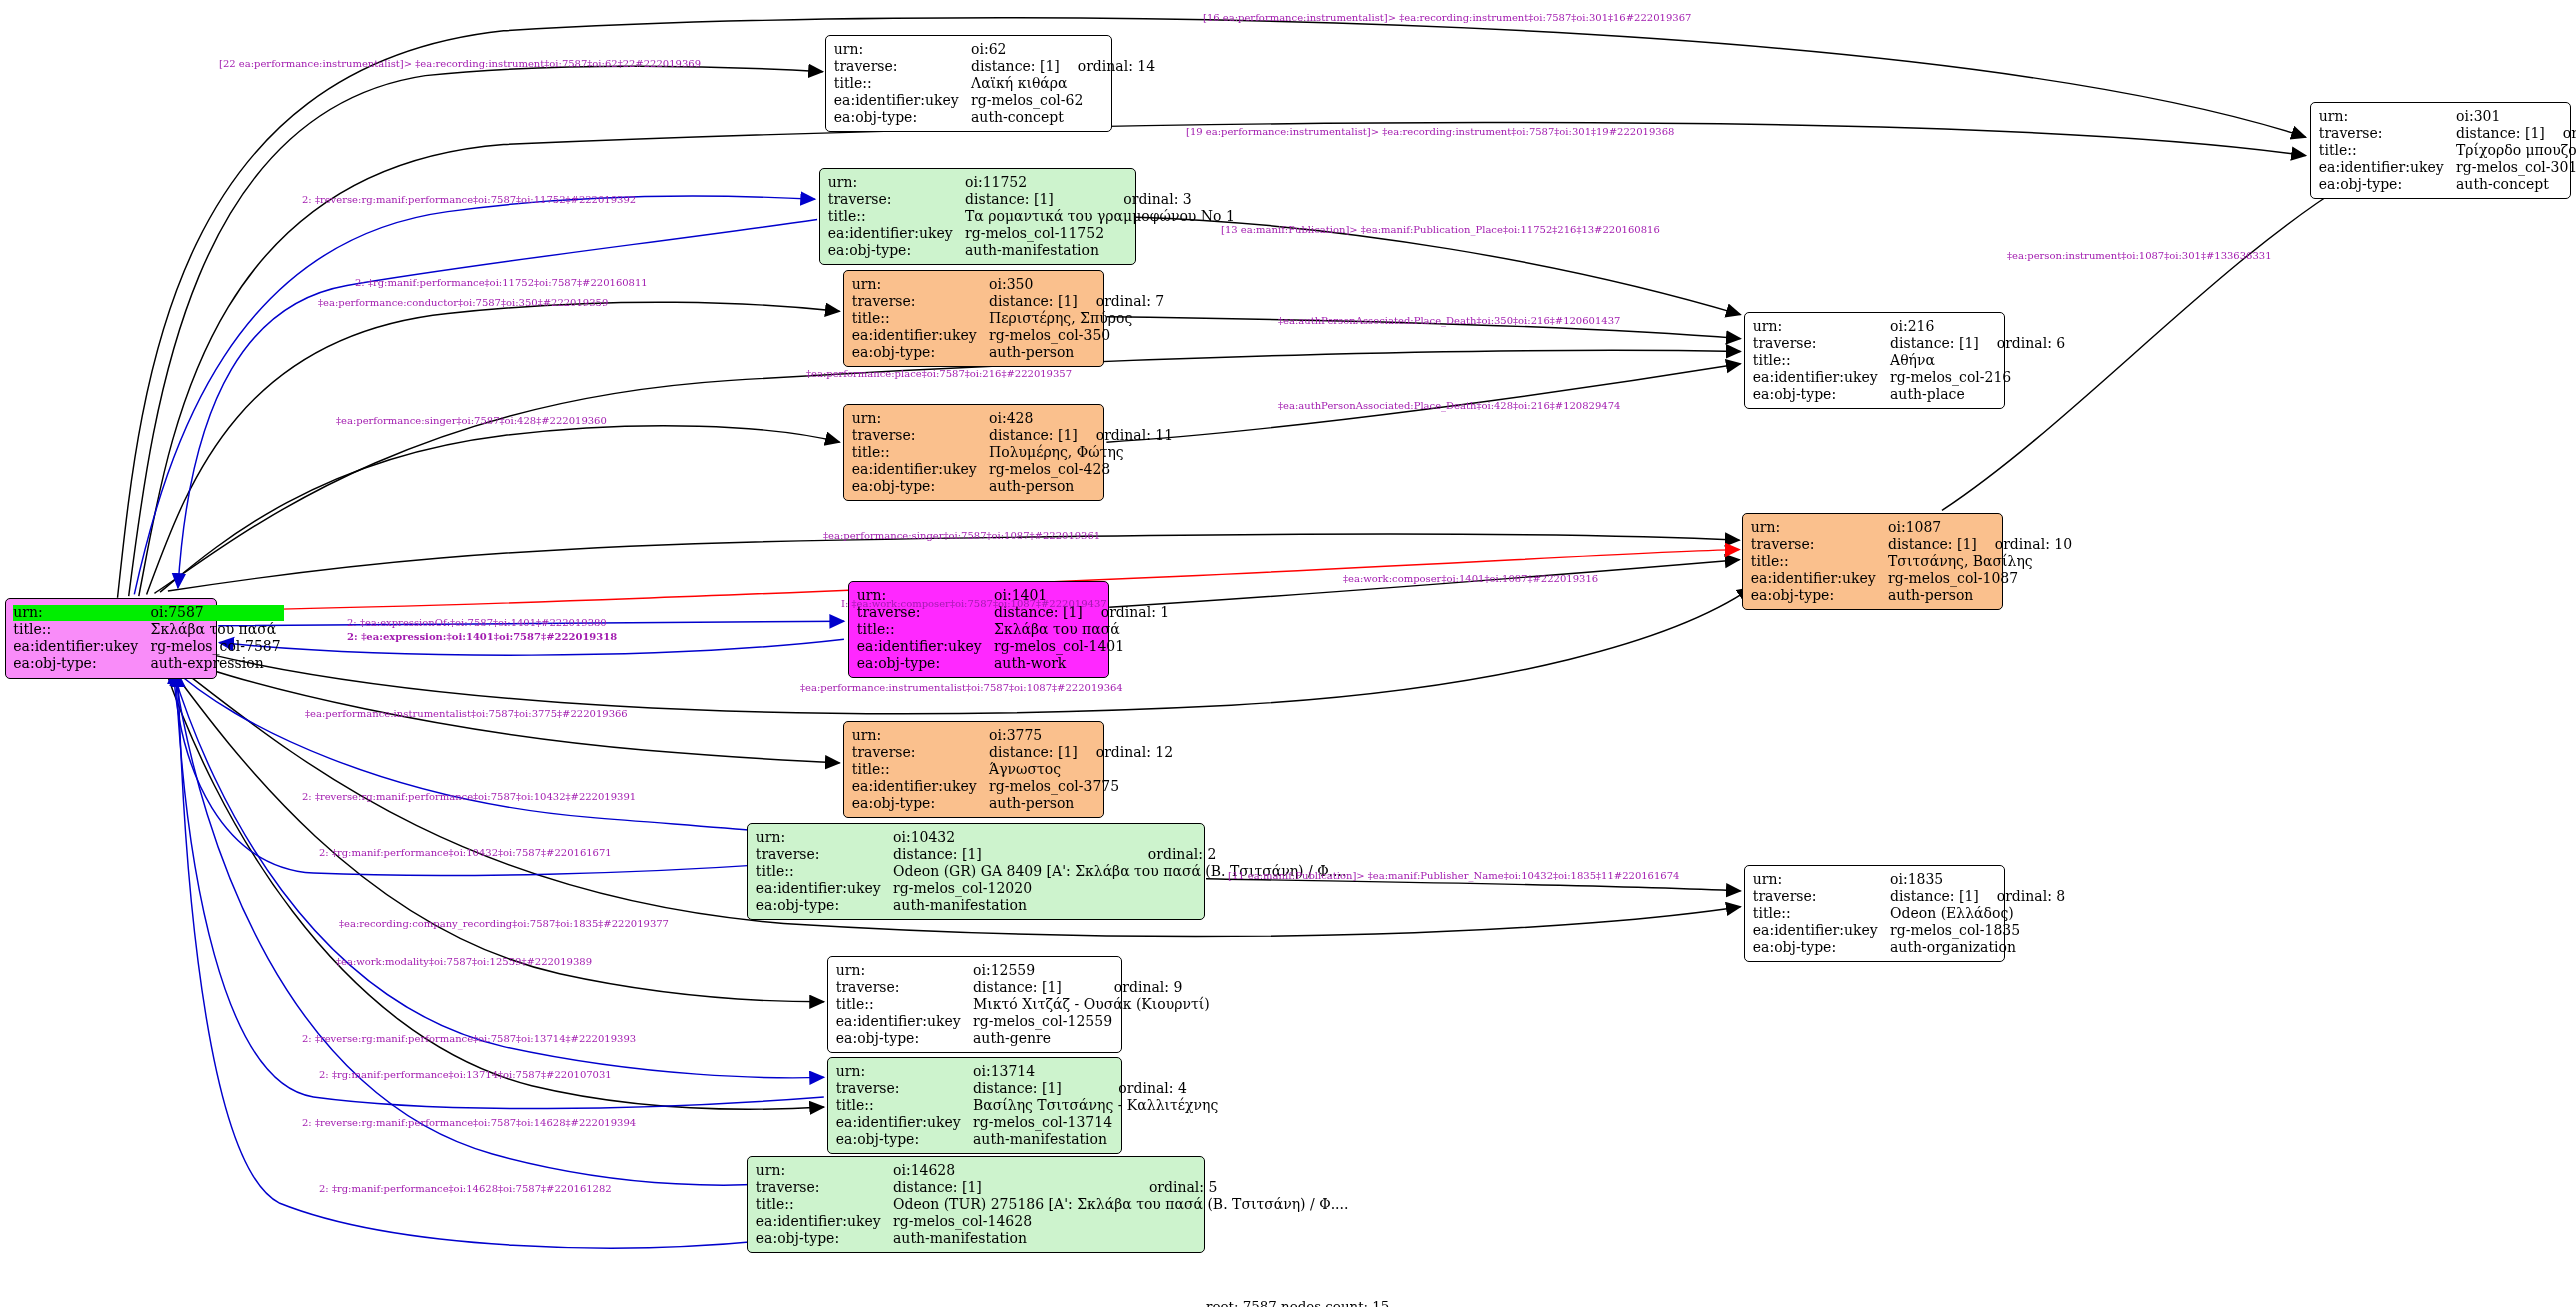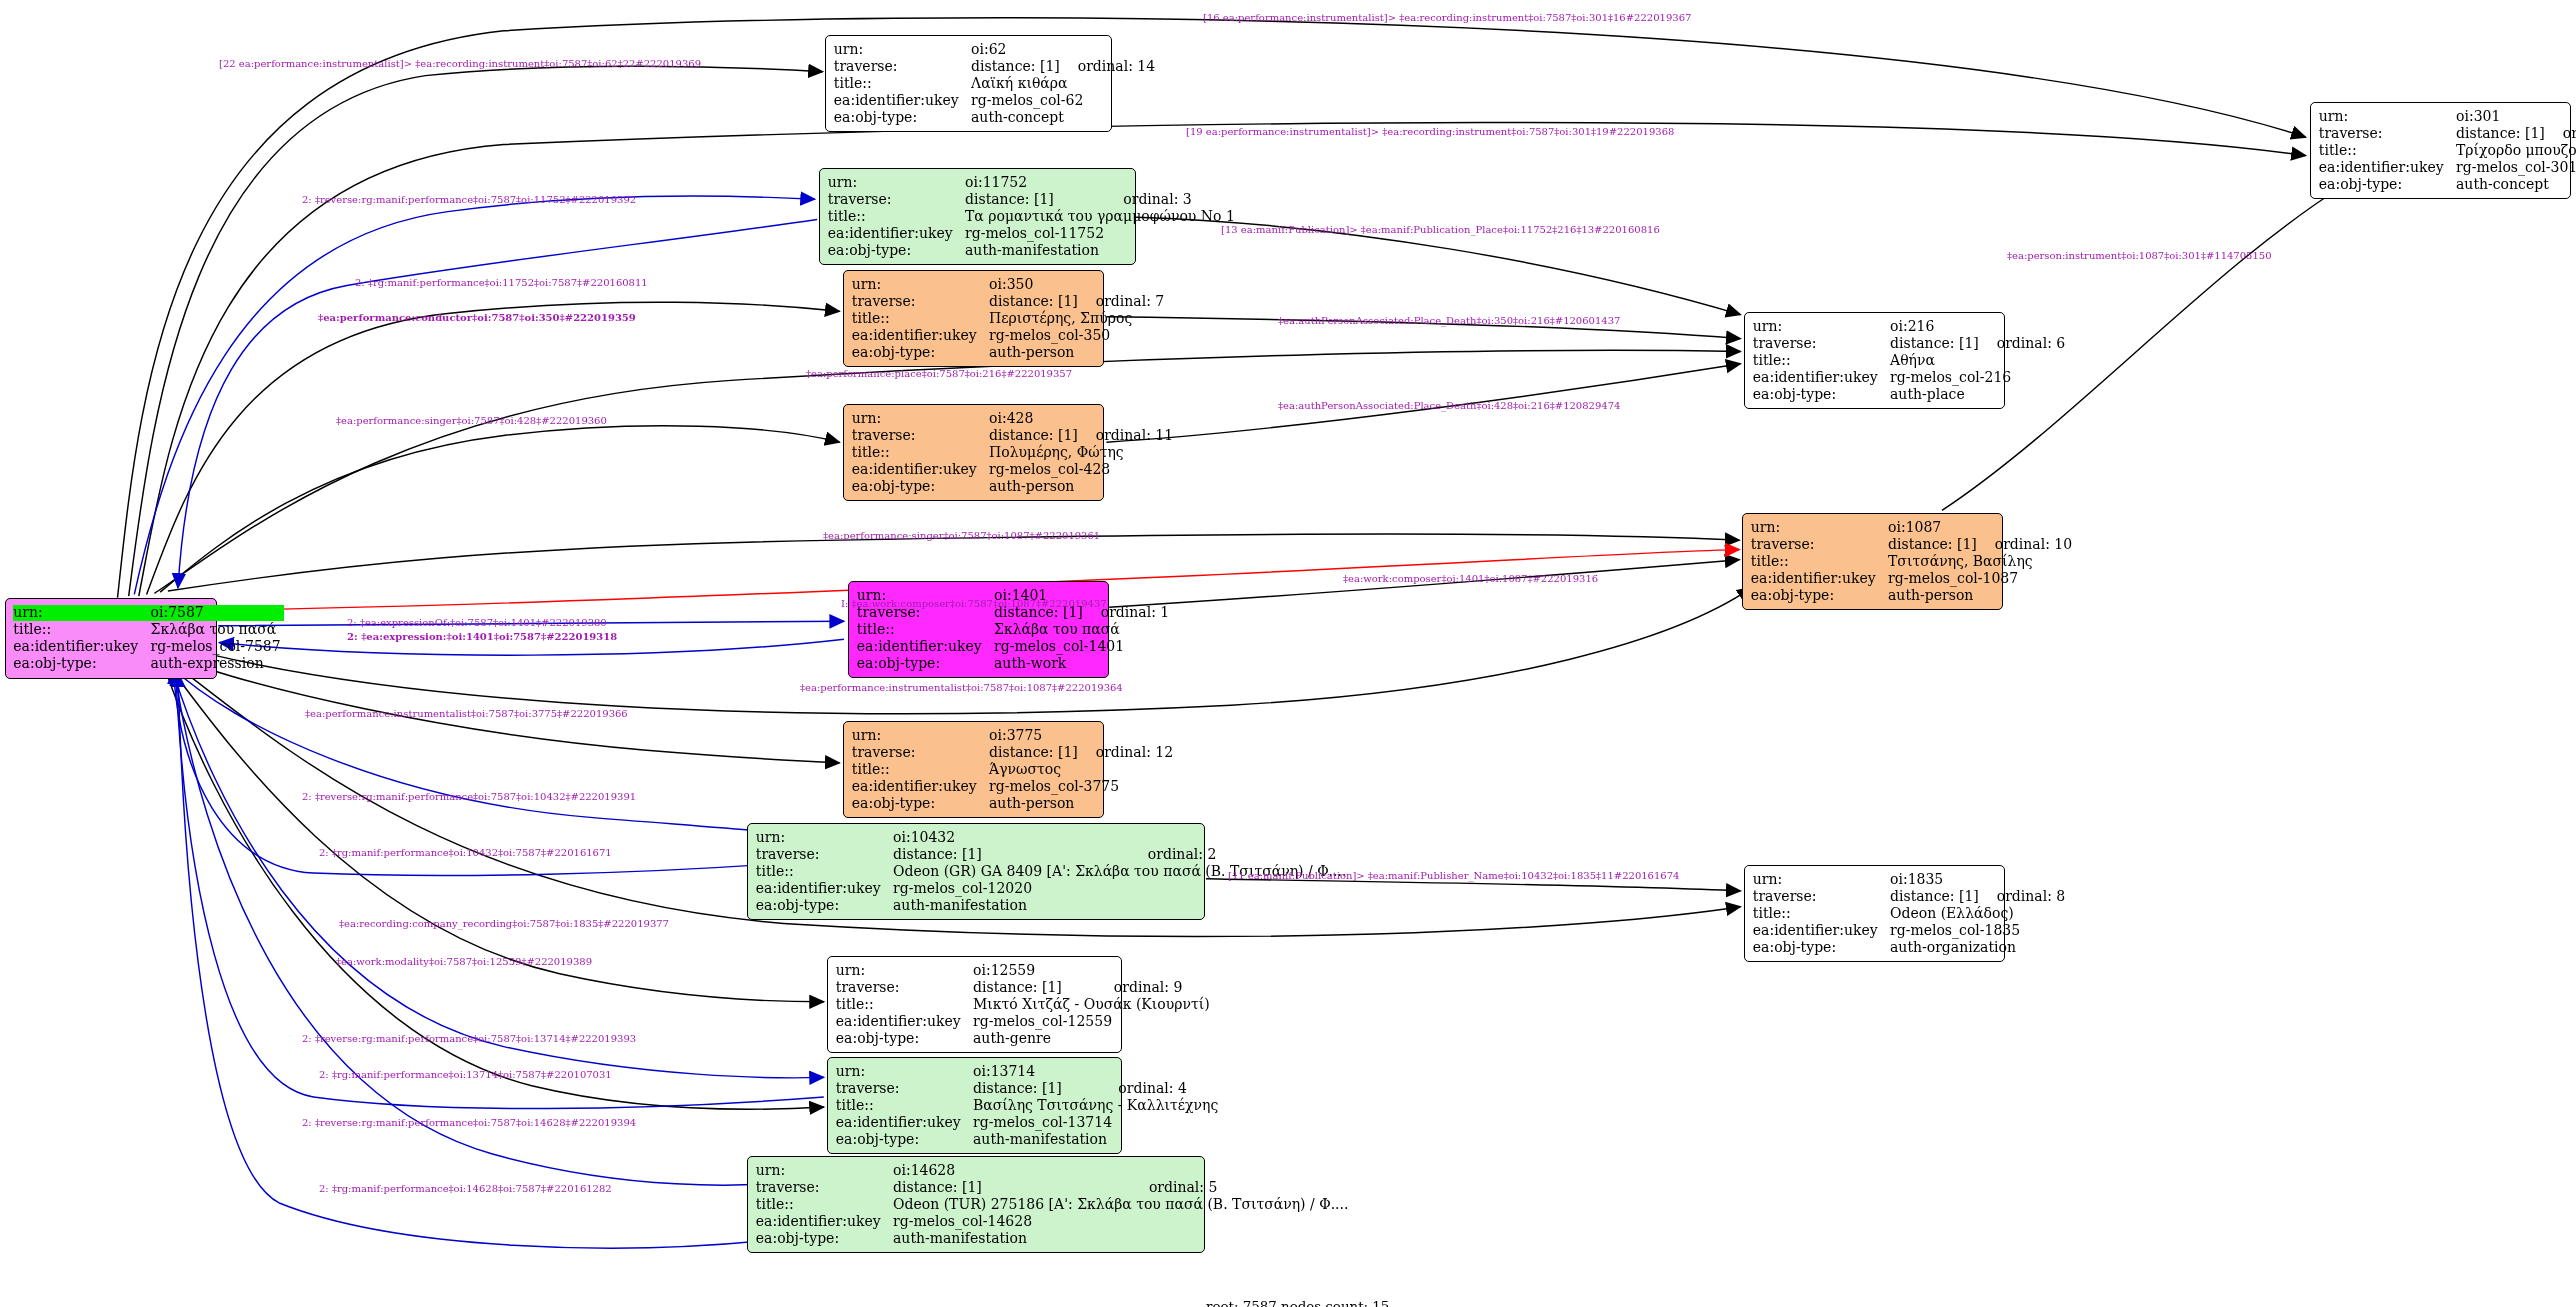--- a/index.html
+++ b/index.html
@@ -538,29 +538,29 @@
     </tbody>
       </table>
   </div>
 
   <div class="elabel" style="left:1203px;top:12.3px;">[16 ea:performance:instrumentalist]&gt; ‡ea:recording:instrument‡oi:7587‡oi:301‡16#222019367</div>
   <div class="elabel" style="left:219px;top:58px;">[22 ea:performance:instrumentalist]&gt; ‡ea:recording:instrument‡oi:7587‡oi:62‡22#222019369</div>
   <div class="elabel" style="left:1186px;top:126px;">[19 ea:performance:instrumentalist]&gt; ‡ea:recording:instrument‡oi:7587‡oi:301‡19#222019368</div>
   <div class="elabel" style="left:302px;top:194px;">2: ‡reverse:rg:manif:performance‡oi:7587‡oi:11752‡#222019392</div>
   <div class="elabel" style="left:1221px;top:224px;">[13 ea:manif:Publication]&gt; ‡ea:manif:Publication_Place‡oi:11752‡216‡13#220160816</div>
   <div class="elabel" style="left:355px;top:277px;">2: ‡rg:manif:performance‡oi:11752‡oi:7587‡#220160811</div>
-  <div class="elabel" style="left:318px;top:312px;font-weight:bold;">‡ea:performance:conductor‡oi:7587‡oi:350‡#222019359</div>
+  <div class="elabel" style="left:318px;top:297px;">‡ea:performance:conductor‡oi:7587‡oi:350‡#222019359</div>
   <div class="elabel" style="left:1278px;top:315px;">‡ea:authPersonAssociated:Place_Death‡oi:350‡oi:216‡#120601437</div>
   <div class="elabel" style="left:806px;top:368px;">‡ea:performance:place‡oi:7587‡oi:216‡#222019357</div>
   <div class="elabel" style="left:1278px;top:400px;">‡ea:authPersonAssociated:Place_Death‡oi:428‡oi:216‡#120829474</div>
   <div class="elabel" style="left:336px;top:415px;">‡ea:performance:singer‡oi:7587‡oi:428‡#222019360</div>
   <div class="elabel" style="left:823px;top:530px;">‡ea:performance:singer‡oi:7587‡oi:1087‡#222019361</div>
   <div class="elabel" style="left:1343px;top:573px;">‡ea:work:composer‡oi:1401‡oi:1087‡#222019316</div>
   <div class="elabel" style="left:841px;top:598px;">I: ‡ea:work:composer‡oi:7587‡oi:1087‡#222019437</div>
-  <div class="elabel" style="left:2007px;top:250px;">‡ea:person:instrument‡oi:1087‡oi:301‡#114705150</div>
+  <div class="elabel" style="left:2007px;top:250px;">‡ea:person:instrument‡oi:1087‡oi:301‡#133636331</div>
   <div class="elabel" style="left:347px;top:617px;">2: ‡ea:expressionOf:‡oi:7587‡oi:1401‡#222019380</div>
   <div class="elabel" style="left:347px;top:631px;font-weight:bold;">2: ‡ea:expression:‡oi:1401‡oi:7587‡#222019318</div>
   <div class="elabel" style="left:800px;top:682px;">‡ea:performance:instrumentalist‡oi:7587‡oi:1087‡#222019364</div>
   <div class="elabel" style="left:305px;top:708px;">‡ea:performance:instrumentalist‡oi:7587‡oi:3775‡#222019366</div>
   <div class="elabel" style="left:302px;top:791px;">2: ‡reverse:rg:manif:performance‡oi:7587‡oi:10432‡#222019391</div>
   <div class="elabel" style="left:319px;top:847px;">2: ‡rg:manif:performance‡oi:10432‡oi:7587‡#220161671</div>
   <div class="elabel" style="left:1228px;top:870px;">[11 ea:manif:Publication]&gt; ‡ea:manif:Publisher_Name‡oi:10432‡oi:1835‡11#220161674</div>
   <div class="elabel" style="left:339px;top:918px;">‡ea:recording:company_recording‡oi:7587‡oi:1835‡#222019377</div>
   <div class="elabel" style="left:336px;top:956px;">‡ea:work:modality‡oi:7587‡oi:12559‡#222019389</div>
   <div class="elabel" style="left:302px;top:1033px;">2: ‡reverse:rg:manif:performance‡oi:7587‡oi:13714‡#222019393</div>

